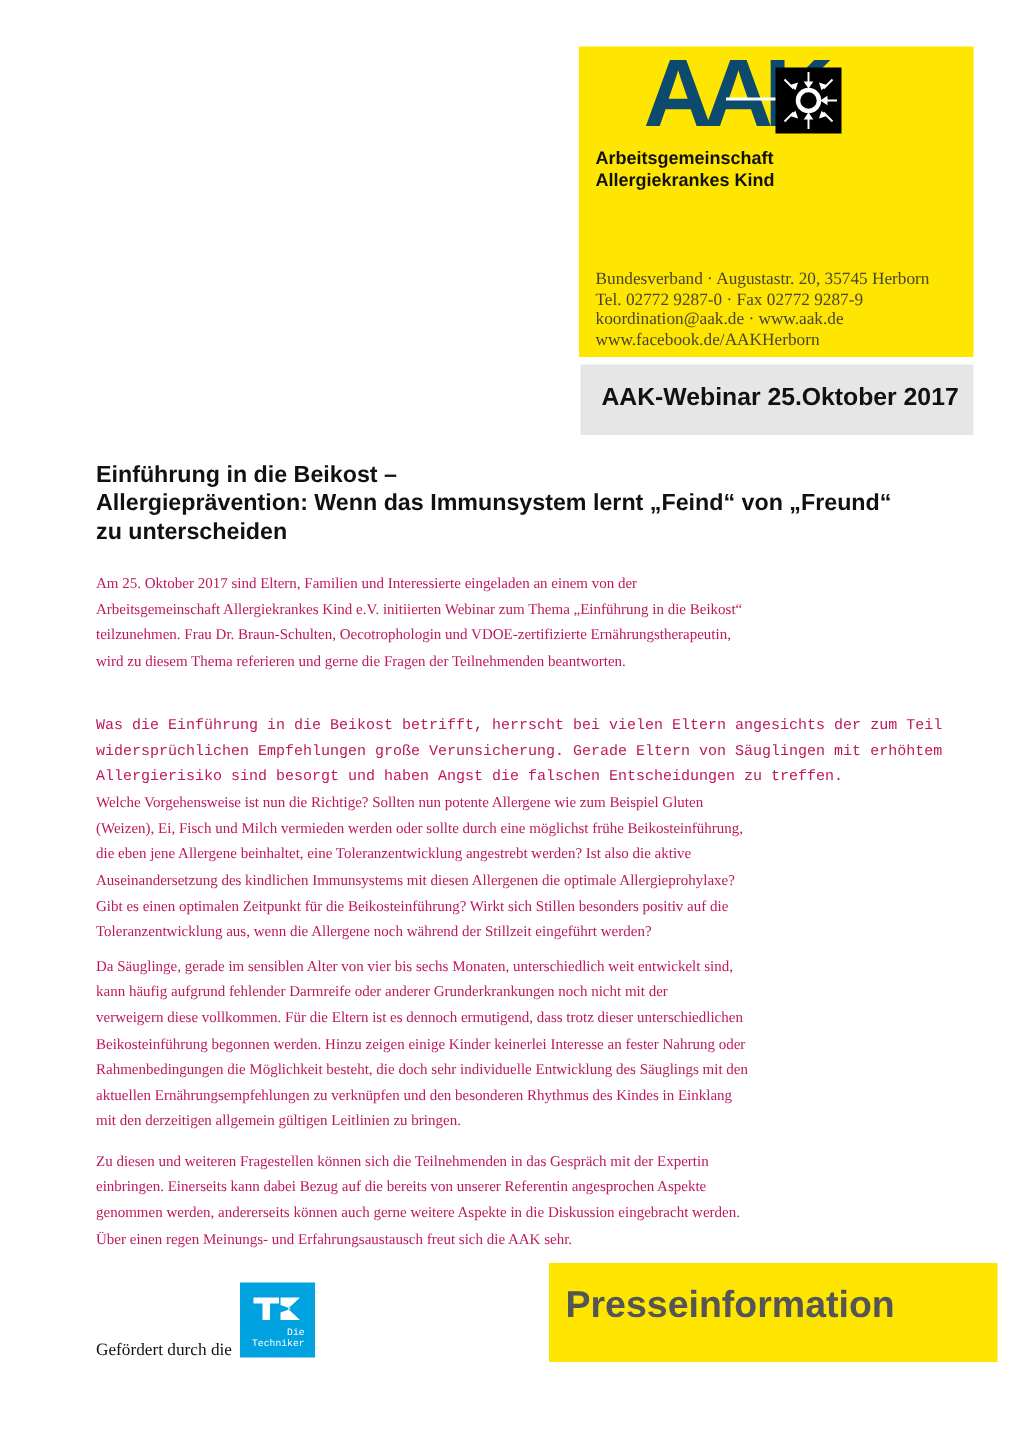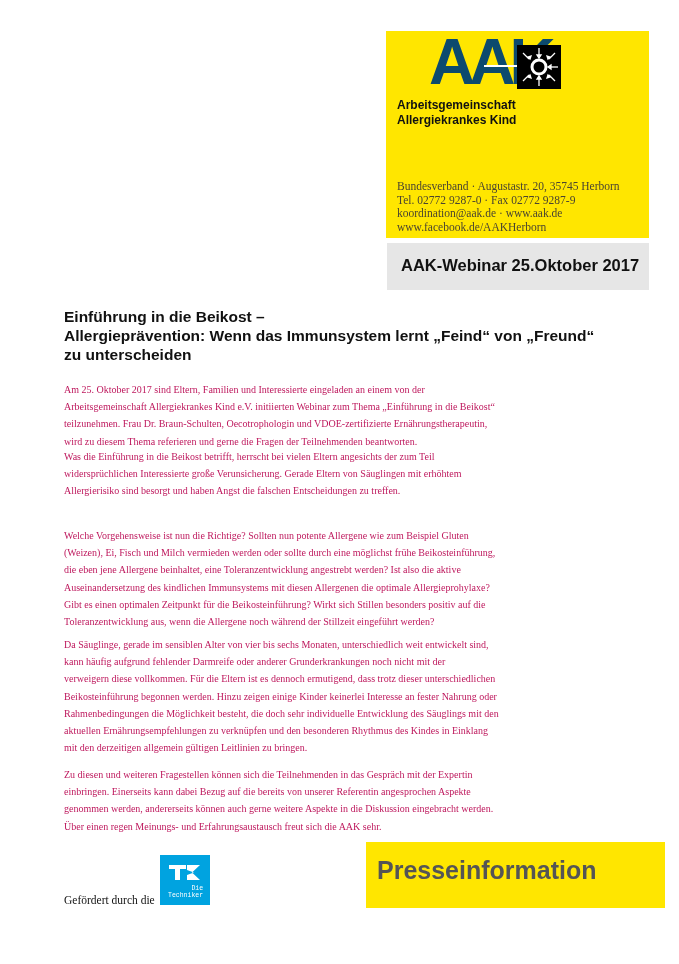--- a/index.html
+++ b/index.html
@@ -183,23 +183,23 @@
   <div>zu unterscheiden</div>
 </div>
 
 <div id="body-paragraphs">
     <div class="para" style="top: 381px;">
       <div>Am 25. Oktober 2017 sind Eltern, Familien und Interessierte eingeladen an einem von der</div>
       <div>Arbeitsgemeinschaft Allergiekrankes Kind e.V. initiierten Webinar zum Thema „Einführung in die Beikost“</div>
       <div>teilzunehmen. Frau Dr. Braun-Schulten, Oecotrophologin und VDOE-zertifizierte Ernährungstherapeutin,</div>
       <div>wird zu diesem Thema referieren und gerne die Fragen der Teilnehmenden beantworten.</div>
     </div>
-    <div class="para" style="top: 448px;">
+    <div class="para" style="top: 476px; font-family: Liberation Mono, monospace;">
       <div>Was die Einführung in die Beikost betrifft, herrscht bei vielen Eltern angesichts der zum Teil</div>
-      <div>widersprüchlichen Interessierte große Verunsicherung. Gerade Eltern von Säuglingen mit erhöhtem</div>
+      <div>widersprüchlichen Empfehlungen große Verunsicherung. Gerade Eltern von Säuglingen mit erhöhtem</div>
       <div>Allergierisiko sind besorgt und haben Angst die falschen Entscheidungen zu treffen.</div>
     </div>
     <div class="para" style="top: 527px;">
       <div>Welche Vorgehensweise ist nun die Richtige? Sollten nun potente Allergene wie zum Beispiel Gluten</div>
       <div>(Weizen), Ei, Fisch und Milch vermieden werden oder sollte durch eine möglichst frühe Beikosteinführung,</div>
       <div>die eben jene Allergene beinhaltet, eine Toleranzentwicklung angestrebt werden? Ist also die aktive</div>
       <div>Auseinandersetzung des kindlichen Immunsystems mit diesen Allergenen die optimale Allergieprohylaxe?</div>
       <div>Gibt es einen optimalen Zeitpunkt für die Beikosteinführung? Wirkt sich Stillen besonders positiv auf die</div>
       <div>Toleranzentwicklung aus, wenn die Allergene noch während der Stillzeit eingeführt werden?</div>
     </div>

